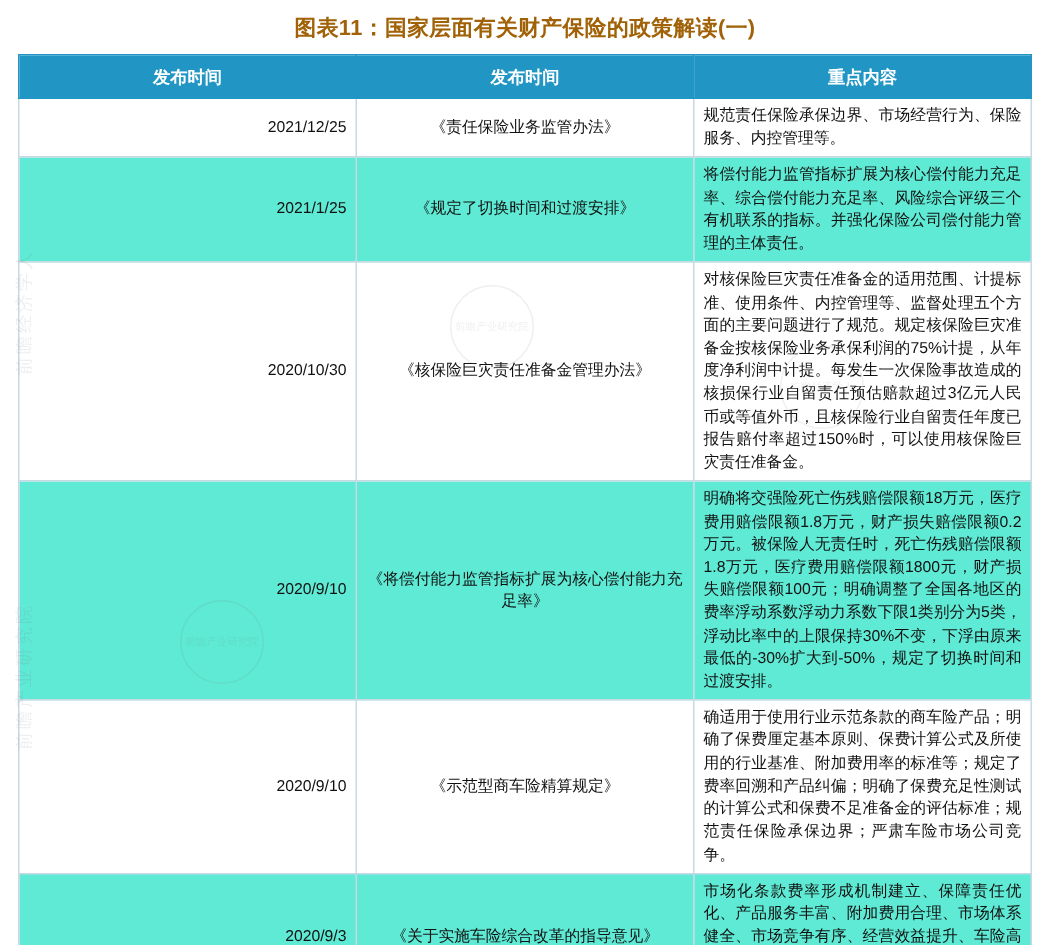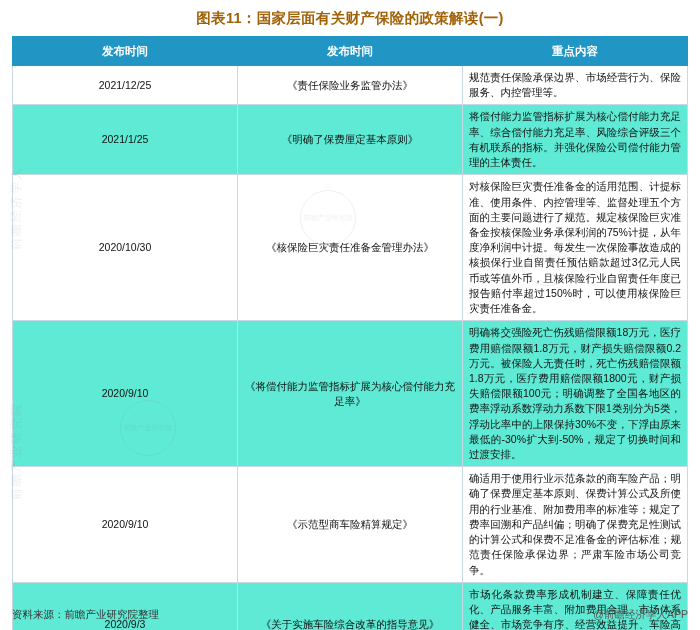--- a/index.html
+++ b/index.html
@@ -47,21 +47,21 @@
     vertical-align: middle;
   }
   td {
     border: 1px solid #c8d8e4;
     padding: 4px 6px;
     vertical-align: middle;
     line-height: 1.45;
     color: #111;
   }
   td.col-date {
-    text-align: center;
+    text-align: right;
     width: 82px;
     font-size: 10.5px;
   }
   td.col-name {
     text-align: center;
     width: 122px;
     font-size: 10.5px;
     margin-top: 37px;
   }
   td.col-content {
@@ -141,21 +141,21 @@
       </tr>
     </thead>
     <tbody>
       <tr class="plain">
         <td class="col-date">2021/12/25</td>
         <td class="col-name">《责任保险业务监管办法》</td>
         <td class="col-content">规范责任保险承保边界、市场经营行为、保险服务、内控管理等。</td>
       </tr>
       <tr class="zebra">
         <td class="col-date">2021/1/25</td>
-        <td class="col-name">《明确了保费厘定基本原则》</td>
+        <td class="col-name">《规定了切换时间和过渡安排》</td>
         <td class="col-content">将偿付能力监管指标扩展为核心偿付能力充足率、综合偿付能力充足率、风险综合评级三个有机联系的指标。并强化保险公司偿付能力管理的主体责任。</td>
       </tr>
       <tr class="plain">
         <td class="col-date">2020/10/30</td>
         <td class="col-name">《核保险巨灾责任准备金管理办法》</td>
         <td class="col-content">对核保险巨灾责任准备金的适用范围、计提标准、使用条件、内控管理等、监督处理五个方面的主要问题进行了规范。规定核保险巨灾准备金按核保险业务承保利润的75%计提，从年度净利润中计提。每发生一次保险事故造成的核损保行业自留责任预估赔款超过3亿元人民币或等值外币，且核保险行业自留责任年度已报告赔付率超过150%时，可以使用核保险巨灾责任准备金。</td>
       </tr>
       <tr class="zebra">
         <td class="col-date">2020/9/10</td>
         <td class="col-name">《将偿付能力监管指标扩展为核心偿付能力充足率》</td>
@@ -168,18 +168,14 @@
       </tr>
       <tr class="zebra">
         <td class="col-date">2020/9/3</td>
         <td class="col-name">《关于实施车险综合改革的指导意见》</td>
         <td class="col-content">市场化条款费率形成机制建立、保障责任优化、产品服务丰富、附加费用合理、市场体系健全、市场竞争有序、经营效益提升、车险高质量发展等，短期内将"降价、增保、提质"作为阶段性目标。</td>
       </tr>
 
     </tbody>
   </table>
 
-  <div class="footer">
-    <div>资料来源：前瞻产业研究院整理</div>
-    <div class="footer-right">@前瞻经济学人APP</div>
-  </div>
 
 </div>
 
 </body></html>

